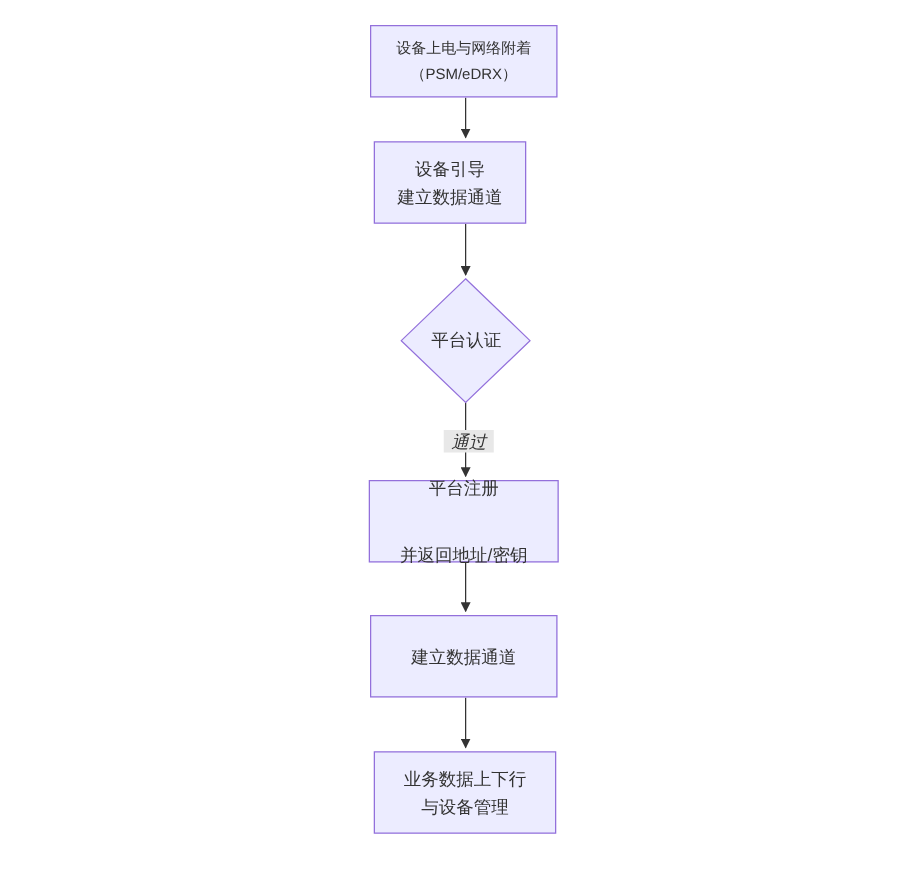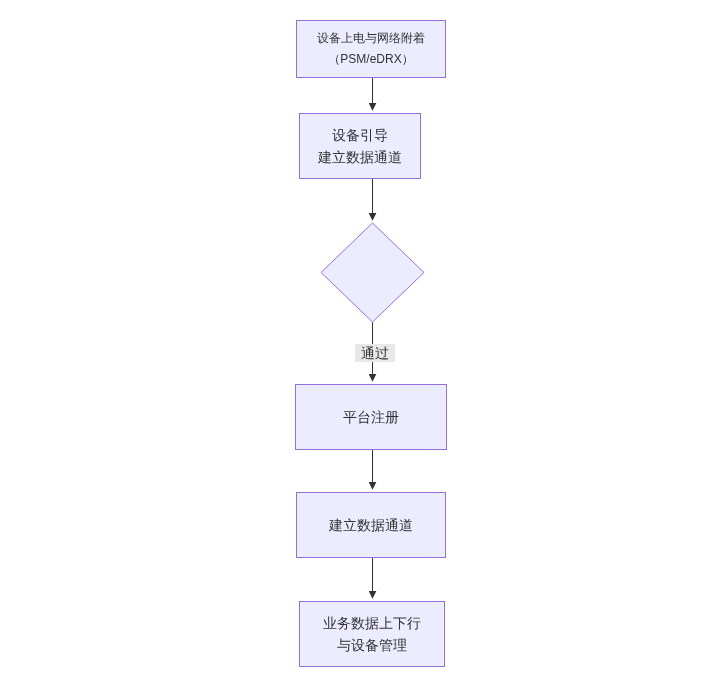--- a/index.html
+++ b/index.html
@@ -71,20 +71,21 @@
   .edge-label {
     position: absolute;
     left: 375px; top: 353px;
     transform: translate(-50%, -50%);
     background: #e8e8e8;
     color: #333333;
     font-size: 14px;
     line-height: 18px;
     padding: 0 6px;
     white-space: nowrap;
+    font-style: italic;
   }
 </style>
 </head>
 <body>
 
 <div id="canvas">
 
   <svg id="edge-layer" viewBox="0 0 726 700" xmlns="http://www.w3.org/2000/svg">
     <defs>
       <marker id="arrowhead" viewBox="0 0 10 10" refX="9" refY="5" markerWidth="8" markerHeight="8" orient="auto-start-reverse">
@@ -104,25 +105,29 @@
   <div class="node" id="node-power">
     <span class="line">设备上电与网络附着</span>
     <span class="line">（PSM/eDRX）</span>
   </div>
 
   <div class="node" id="node-bootstrap">
     <span class="line">设备引导</span>
     <span class="line">建立数据通道</span>
   </div>
 
+  <div class="diamond-label">
+    <span class="line">平台认证</span>
+  </div>
 
   <div class="edge-label">通过</div>
 
   <div class="node" id="node-register">
     <span class="line">平台注册</span>
+    <span class="line">并返回地址/密钥</span>
   </div>
 
   <div class="node" id="node-channel">
     <span class="line">建立数据通道</span>
   </div>
 
   <div class="node" id="node-business">
     <span class="line">业务数据上下行</span>
     <span class="line">与设备管理</span>
   </div>

